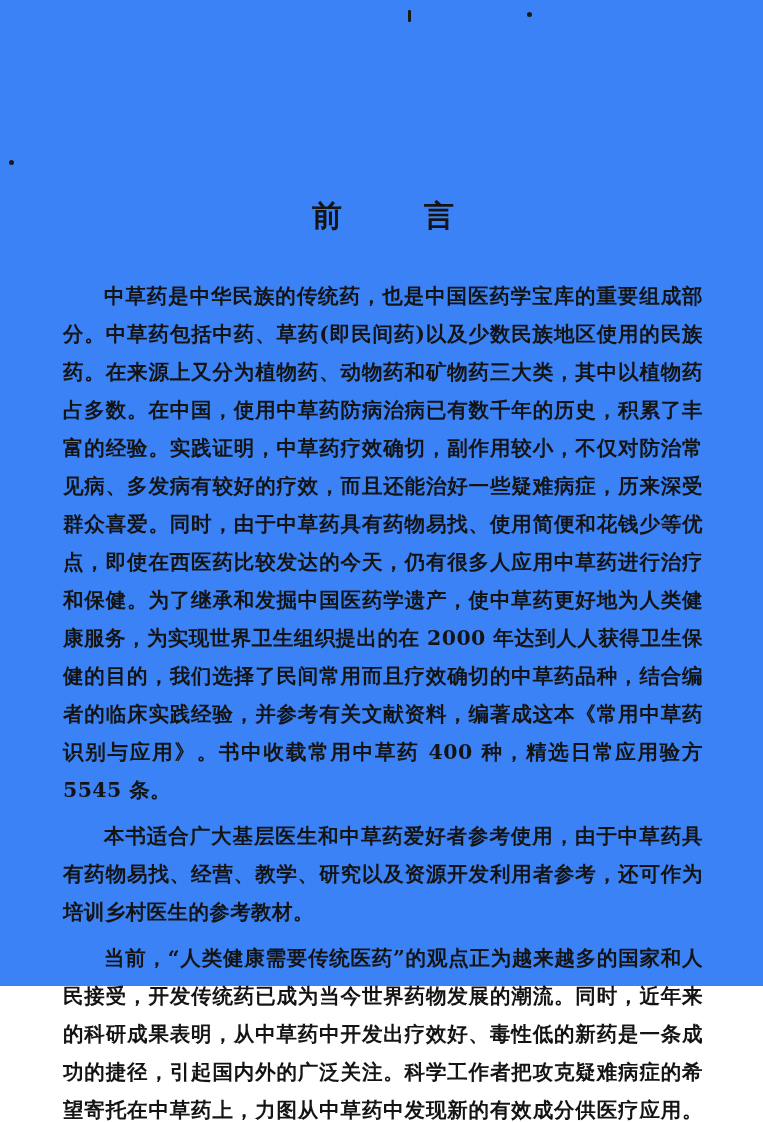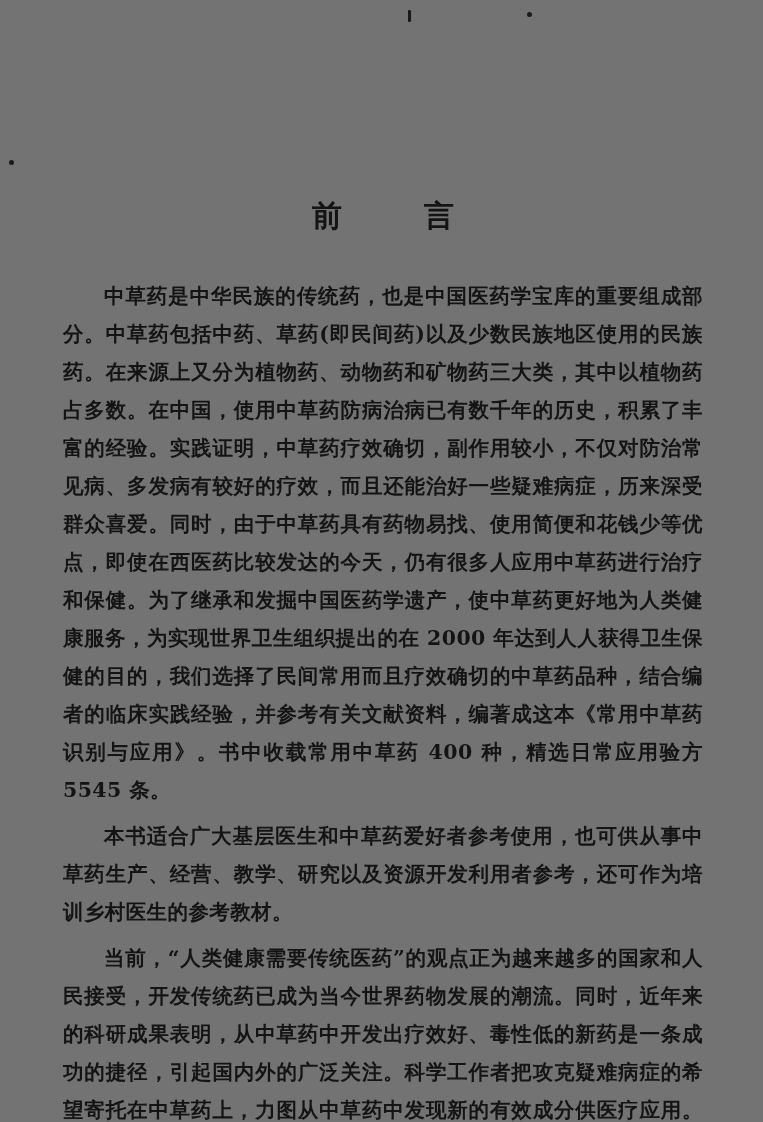--- a/index.html
+++ b/index.html
@@ -14,22 +14,22 @@
     font-family: "DejaVu Serif", "Liberation Serif", serif;
     color: #141414;
     overflow: hidden;
   }
 
   .page {
     position: absolute;
     left: 0;
     top: 0;
     width: 763px;
-    height: 1122px;
-    background: #737373;
+    height: 986px;
+    background: #3b82f6;
   }
 
   
   .mark {
     position: absolute;
     background: #1a1a1a;
     border-radius: 50%;
   }
   .mark-top-left {
     left: 408px;
@@ -85,17 +85,17 @@
 <div class="page">
 
   <span class="mark mark-top-left"></span>
   <span class="mark mark-top-right"></span>
   <span class="mark mark-left"></span>
 
   <div class="content">
     <h1 class="doc-title">前　言</h1>
 
     <p class="para">中草药是中华民族的传统药，也是中国医药学宝库的重要组成部分。中草药包括中药、草药(即民间药)以及少数民族地区使用的民族药。在来源上又分为植物药、动物药和矿物药三大类，其中以植物药占多数。在中国，使用中草药防病治病已有数千年的历史，积累了丰富的经验。实践证明，中草药疗效确切，副作用较小，不仅对防治常见病、多发病有较好的疗效，而且还能治好一些疑难病症，历来深受群众喜爱。同时，由于中草药具有药物易找、使用简便和花钱少等优点，即使在西医药比较发达的今天，仍有很多人应用中草药进行治疗和保健。为了继承和发掘中国医药学遗产，使中草药更好地为人类健康服务，为实现世界卫生组织提出的在 2000 年达到人人获得卫生保健的目的，我们选择了民间常用而且疗效确切的中草药品种，结合编者的临床实践经验，并参考有关文献资料，编著成这本《常用中草药识别与应用》。书中收载常用中草药 400 种，精选日常应用验方 5545 条。</p>
-    <p class="para">本书适合广大基层医生和中草药爱好者参考使用，也可供从事中草药生产、经营、教学、研究以及资源开发利用者参考，还可作为培训乡村医生的参考教材。</p>
+    <p class="para">本书适合广大基层医生和中草药爱好者参考使用，由于中草药具有药物易找、经营、教学、研究以及资源开发利用者参考，还可作为培训乡村医生的参考教材。</p>
     <p class="para">当前，“人类健康需要传统医药”的观点正为越来越多的国家和人民接受，开发传统药已成为当今世界药物发展的潮流。同时，近年来的科研成果表明，从中草药中开发出疗效好、毒性低的新药是一条成功的捷径，引起国内外的广泛关注。科学工作者把攻克疑难病症的希望寄托在中草药上，力图从中草药中发现新的有效成分供医疗应用。因此，学习和研究中草药的人员日益增多。为了适应这一潮流和满足广大读者的需要，化学工业出版社及时组织编写并出版本书。希望本书能在普及中草药科学知识、搞好农村医疗保健、</p>
   </div>
 
 </div>
 
 </body></html>

